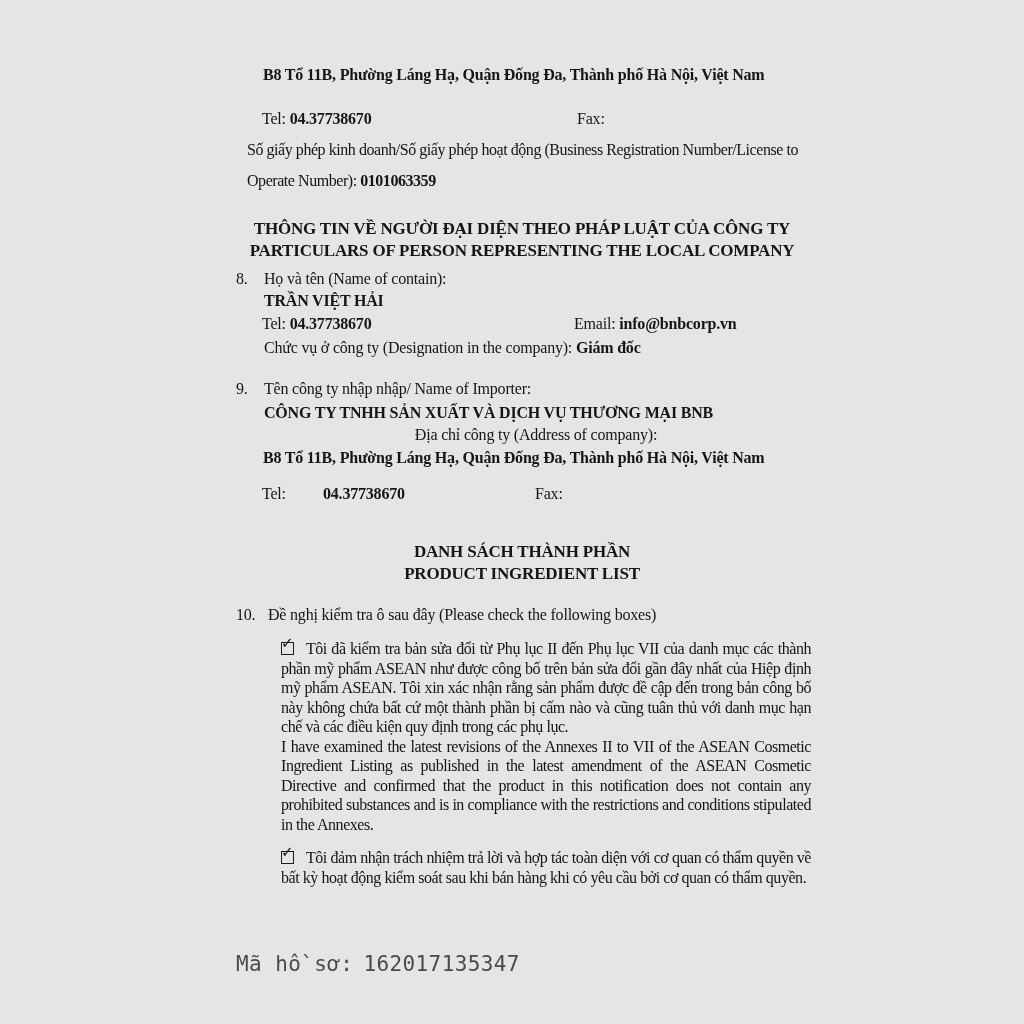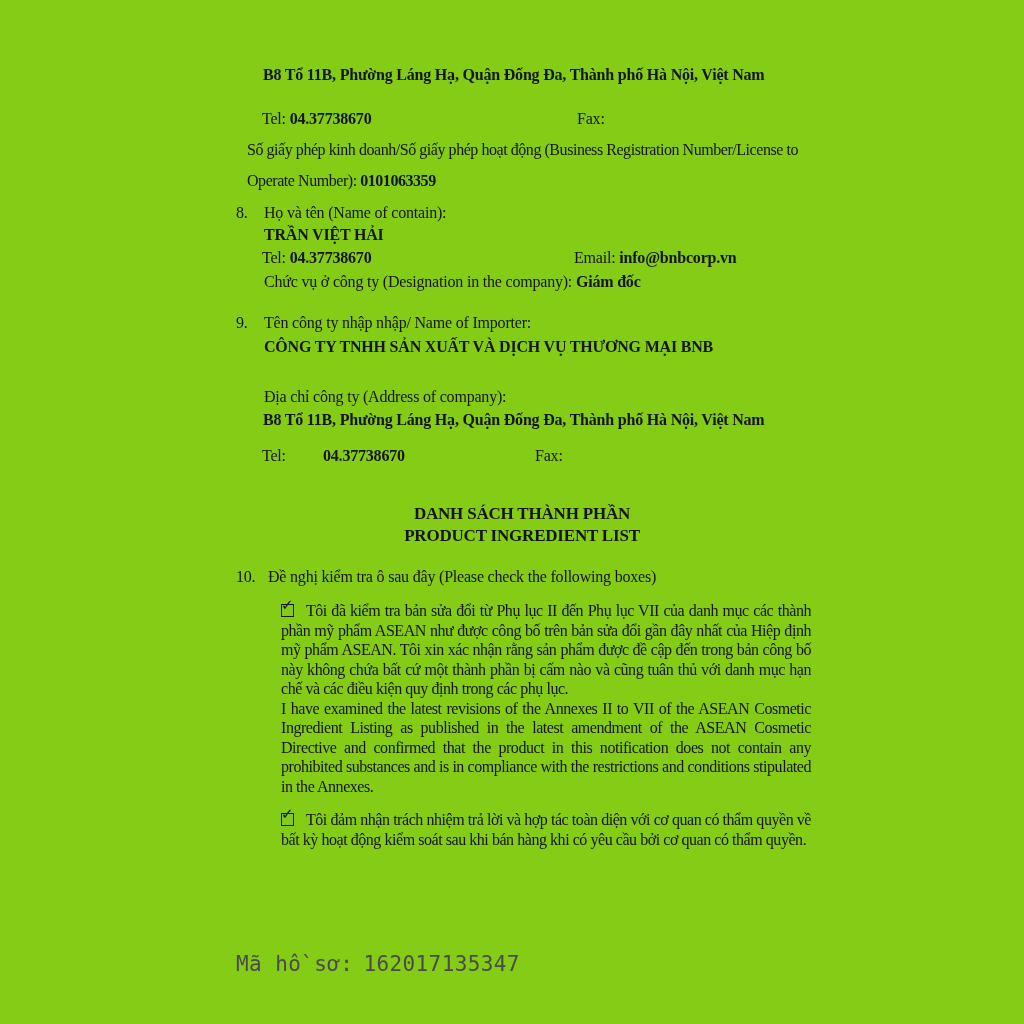--- a/index.html
+++ b/index.html
@@ -1,17 +1,17 @@
 <!DOCTYPE html>
 <html><head>
 <meta charset="utf-8">
 <style>
   html,body{margin:0;padding:0;background:#ffffff;}
   .page{
-    position:relative;width:1024px;height:1024px;background:#84cc16;
+    position:relative;width:1024px;height:1024px;background:#e5e5e5;
     font-family:"Liberation Serif","DejaVu Serif",serif;
     color:#151515;font-size:16px;letter-spacing:-0.2px;overflow:hidden;
   }
   .content{position:absolute;left:236px;top:64px;width:572px;}
   .line{line-height:22px;white-space:nowrap;}
   .b{font-weight:bold;}
   .row{position:relative;}
   .abs{position:absolute;top:0;}
   
   .addr1{margin-left:27px;font-weight:bold;}
@@ -26,21 +26,21 @@
   .num-row{display:flex;margin-top:6px;}
   .num-row .num{flex:0 0 28px;}
   .num-row .num-w{flex:0 0 32px;}
   .item9{margin-top:19px;}
   .item10{margin-top:19px;}
   .name-val{margin-left:28px;font-weight:bold;line-height:22px;}
   .r-telemail{margin:1px 0 0 26px;}
   .email{left:312px;}
   .desig{margin:2px 0 0 28px;}
   .company{margin:2px 0 0 28px;font-weight:bold;line-height:22px;}
-  .addrlbl{margin:28px 0 0 28px;}
+  .addrlbl{margin:0 0 0 28px;text-align:center;}
   .addr2{margin:1px 0 0 27px;font-weight:bold;line-height:22px;}
   .r-telfax2{margin:14px 0 0 26px;}
   .telval2{left:61px;}
   .fax2{left:273px;}
   
   .para{margin-left:45px;width:530px;text-align:justify;line-height:19.5px;letter-spacing:-0.45px;}
   .para1{margin-top:13px;}
   .paraEN{margin-top:0;}
   .para2{margin-top:14px;}
   .checkbox{
@@ -68,20 +68,24 @@
     <div class="line addr1">B8 Tổ 11B, Phường Láng Hạ, Quận Đống Đa, Thành phố Hà Nội, Việt Nam</div>
 
     <div class="row line r-telfax">
       <span>Tel:</span>
       <span class="b">04.37738670</span>
       <span class="abs fax1">Fax:</span>
     </div>
 
     <p class="license" style="margin-bottom:0"><span>Số giấy phép kinh doanh/Số giấy phép hoạt động (Business Registration Number/License to Operate Number):</span> <span class="b">0101063359</span></p>
 
+    <div class="heading">
+      <div>THÔNG TIN VỀ NGƯỜI ĐẠI DIỆN THEO PHÁP LUẬT CỦA CÔNG TY</div>
+      <div>PARTICULARS OF PERSON REPRESENTING THE LOCAL COMPANY</div>
+    </div>
 
     <div class="num-row line">
       <span class="num">8.</span>
       <span>Họ và tên (Name of contain):</span>
     </div>
     <div class="line name-val">TRẦN VIỆT HẢI</div>
 
     <div class="row line r-telemail">
       <span>Tel:</span>
       <span class="b">04.37738670</span>

